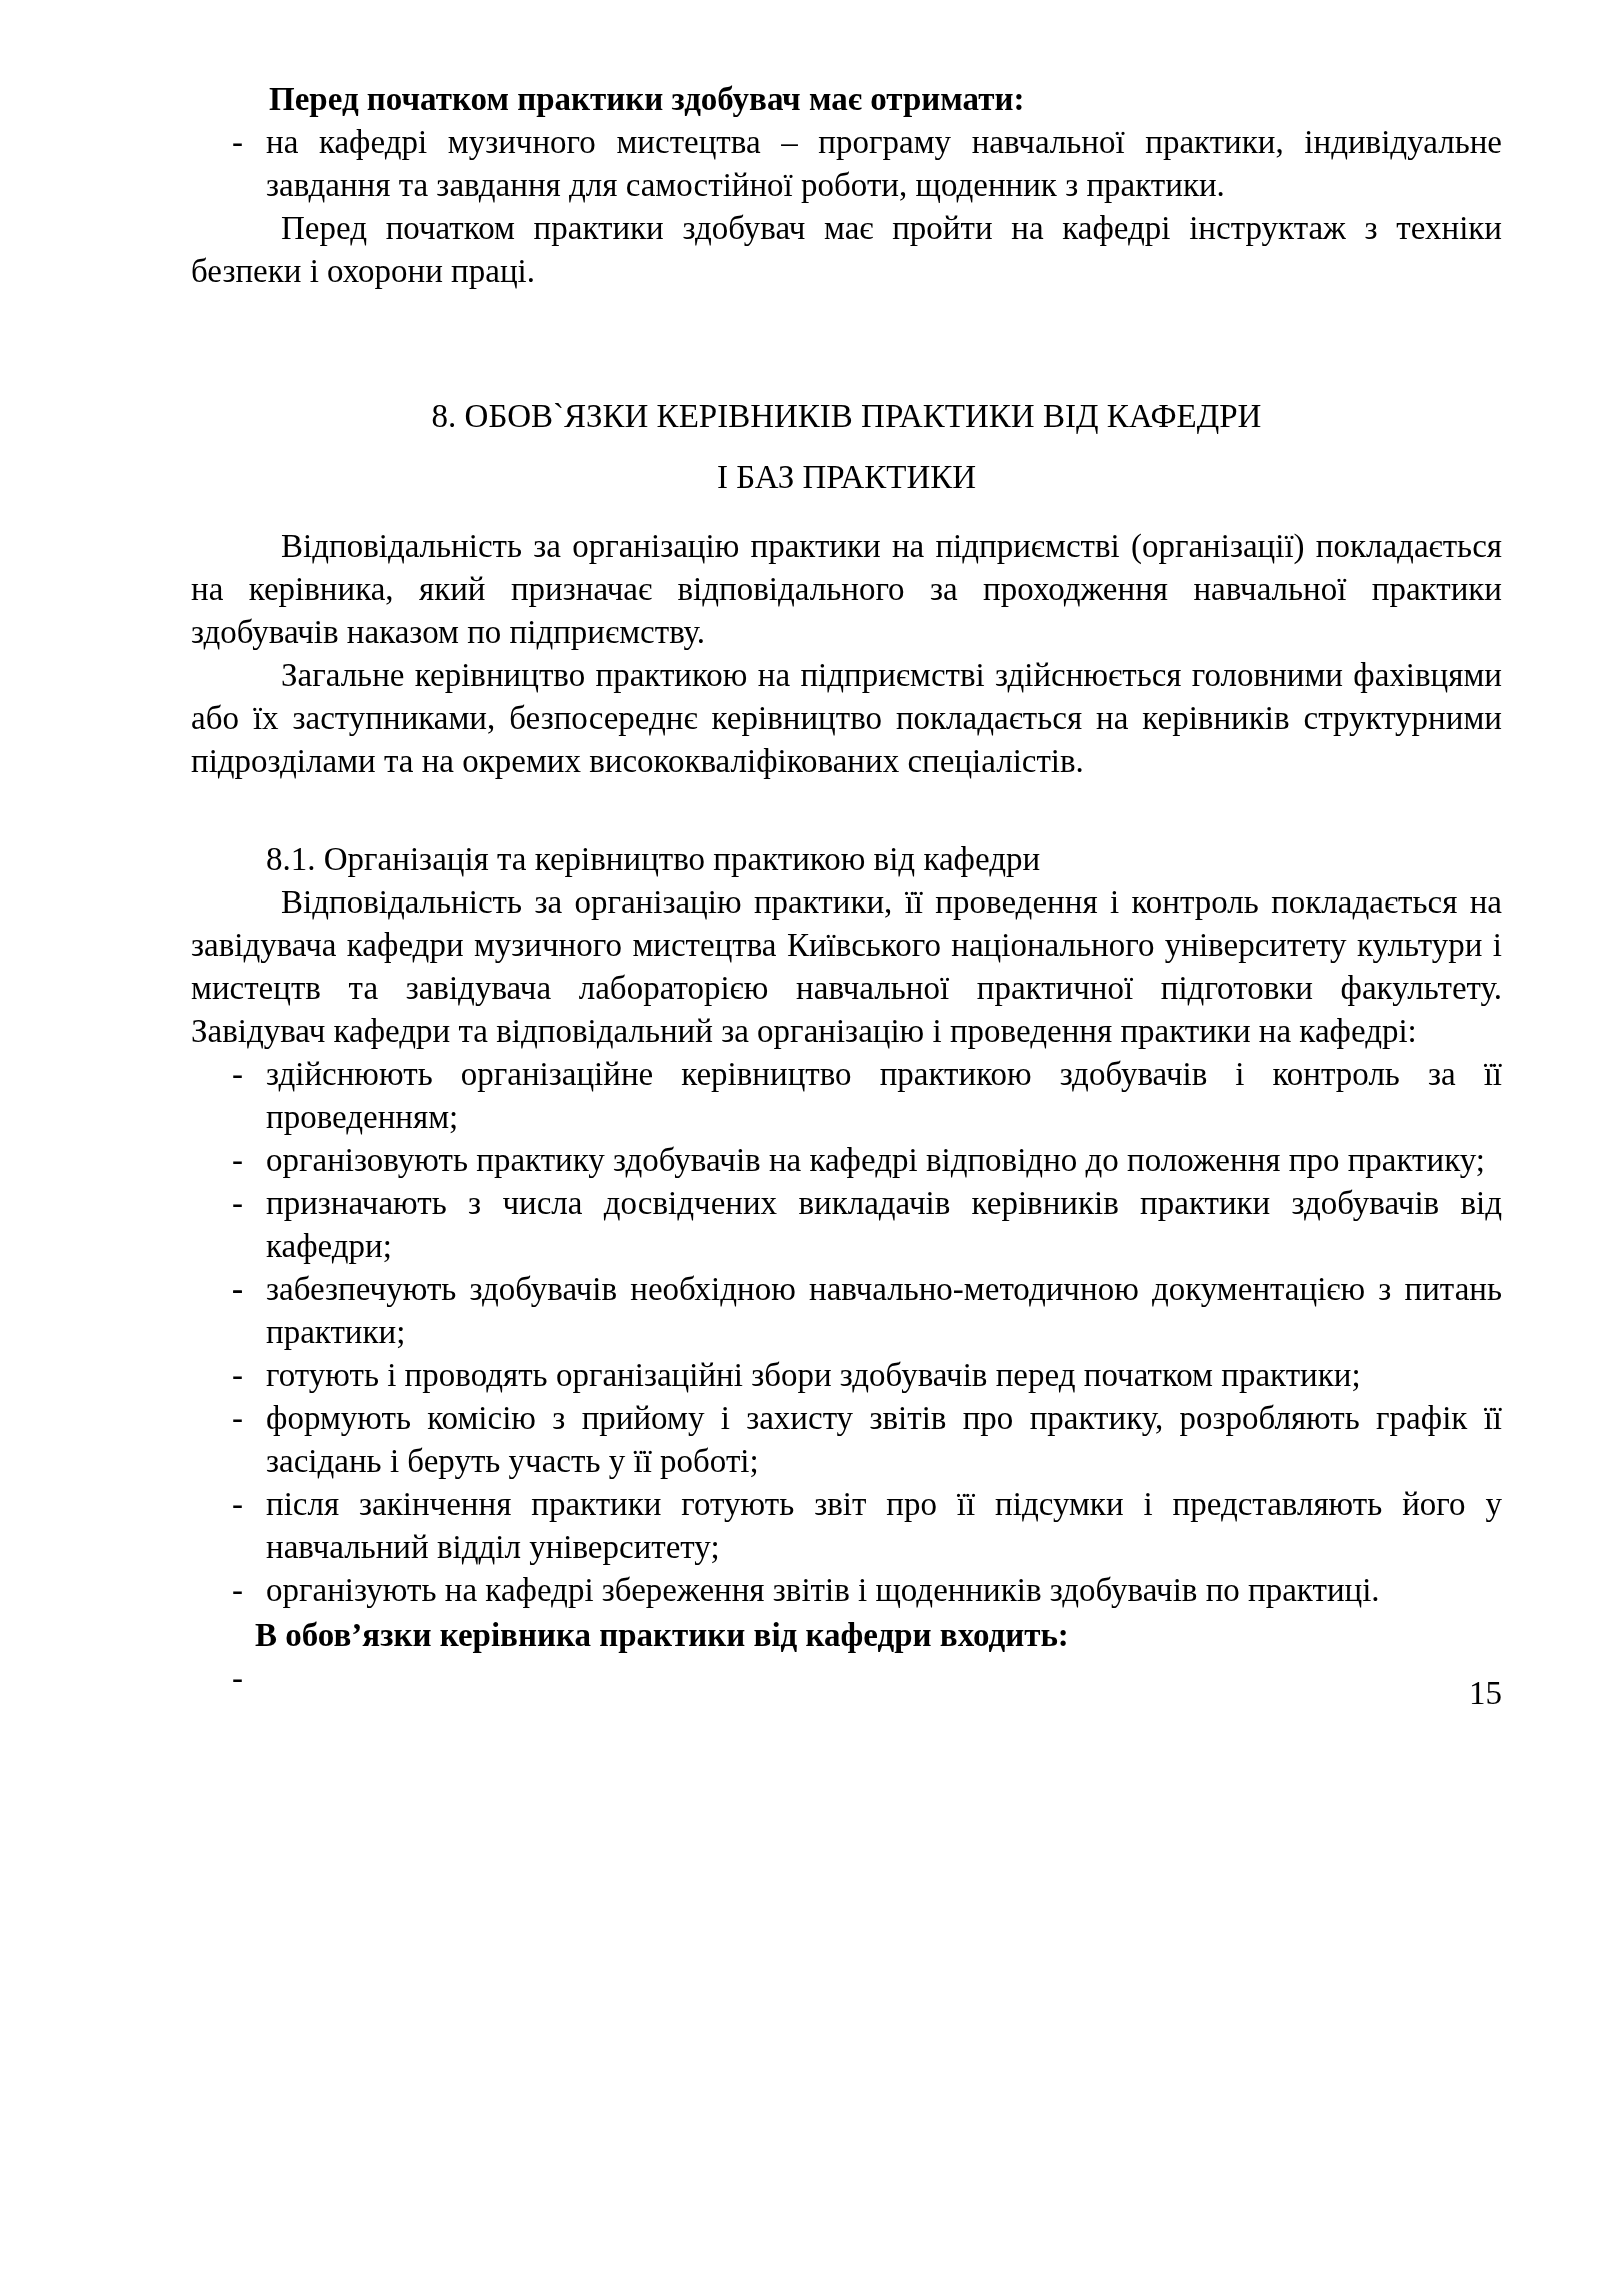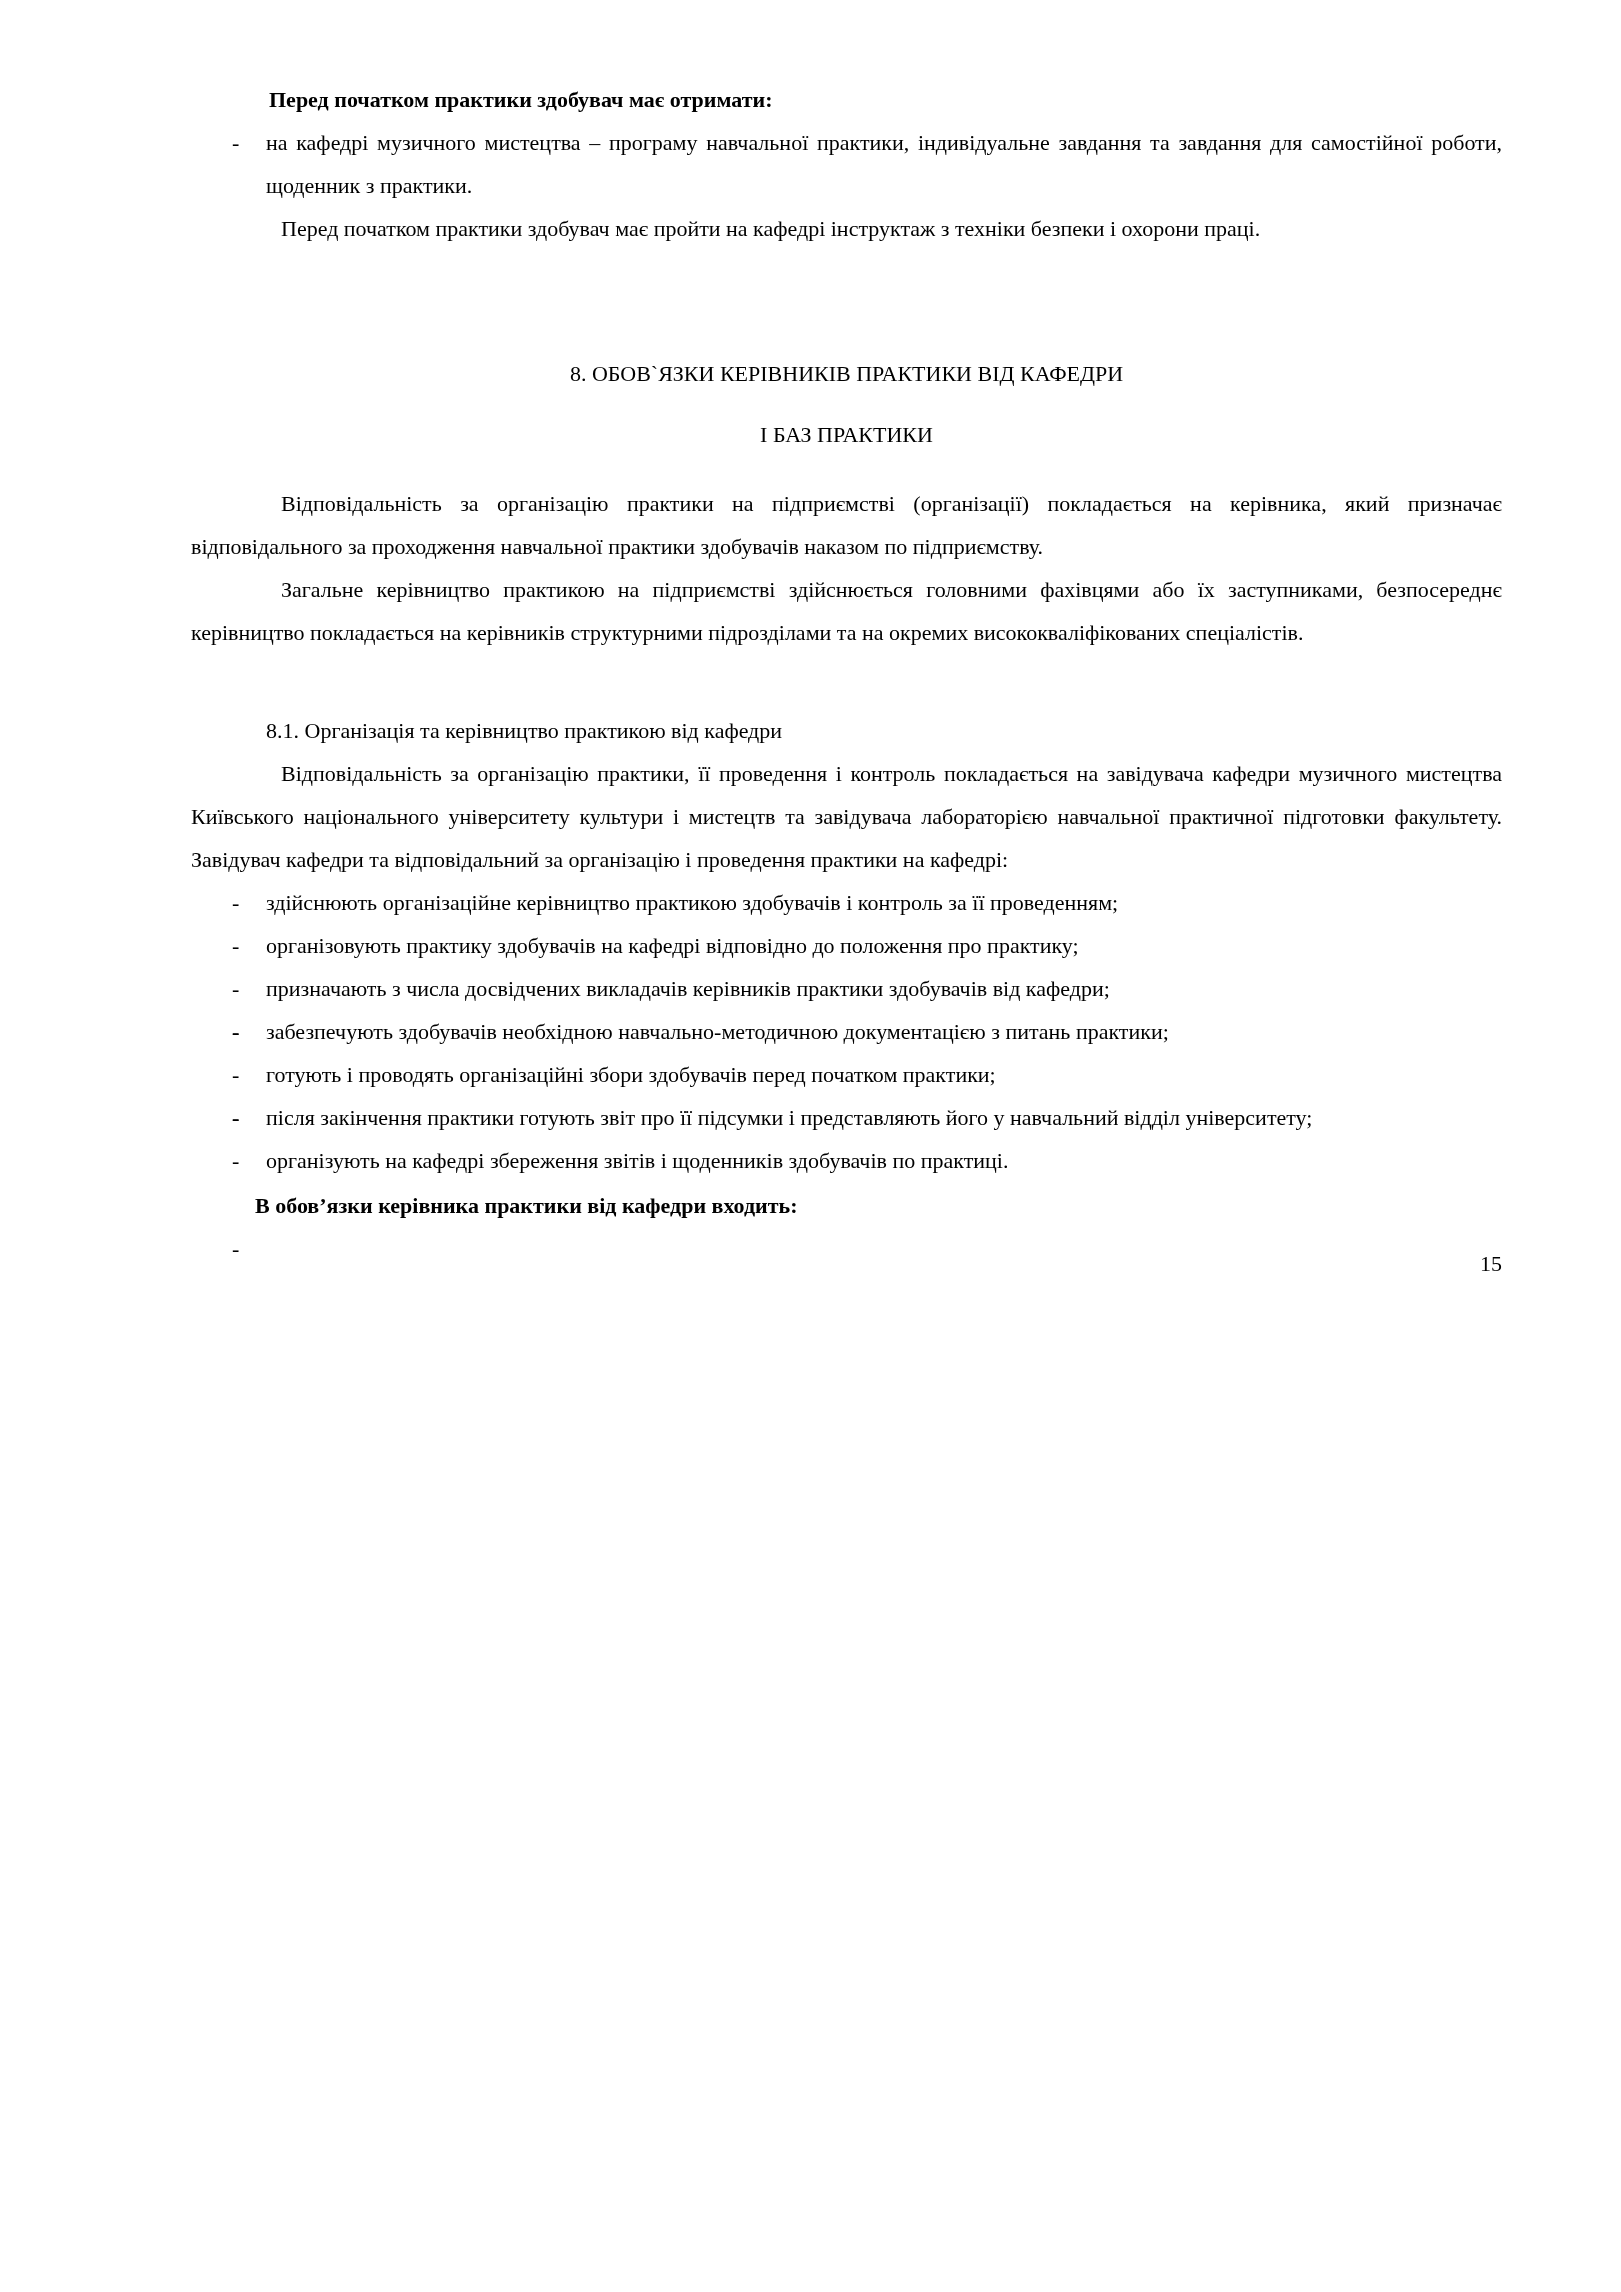--- a/index.html
+++ b/index.html
@@ -4,21 +4,21 @@
 <style>
   html, body { margin: 0; padding: 0; background: #e8e8e8; }
   .page {
     position: relative;
     width: 1621px;
     height: 2293px;
     margin: 0 auto;
     background: #ffffff;
     color: #000000;
     font-family: "Liberation Serif", "DejaVu Serif", serif;
-    font-size: 22px;
+    font-size: 33px;
     line-height: 43px;
     overflow: hidden;
     box-sizing: border-box;
     padding: 78px 119px 4px 191px;
   }
   .para {
     text-align: justify;
     text-indent: 90px;
     margin: 0;
     font-family: Liberation Serif, serif;
@@ -105,20 +105,21 @@
   <div class="bullet">
     <span class="marker">-</span>
     <span>забезпечують здобувачів необхідною навчально-методичною документацією з питань практики;</span>
   </div>
   <div class="bullet">
     <span class="marker">-</span>
     <span>готують і проводять організаційні збори здобувачів перед початком практики;</span>
   </div>
   <div class="bullet">
     <span class="marker">-</span>
+    <span>формують комісію з прийому і захисту звітів про практику, розробляють графік її засідань і беруть участь у її роботі;</span>
   </div>
   <div class="bullet">
     <span class="marker">-</span>
     <span>після закінчення практики готують звіт про її підсумки і представляють його у навчальний відділ університету;</span>
   </div>
   <div class="bullet">
     <span class="marker">-</span>
     <span>організують на кафедрі збереження звітів і щоденників здобувачів по практиці.</span>
   </div>
 

